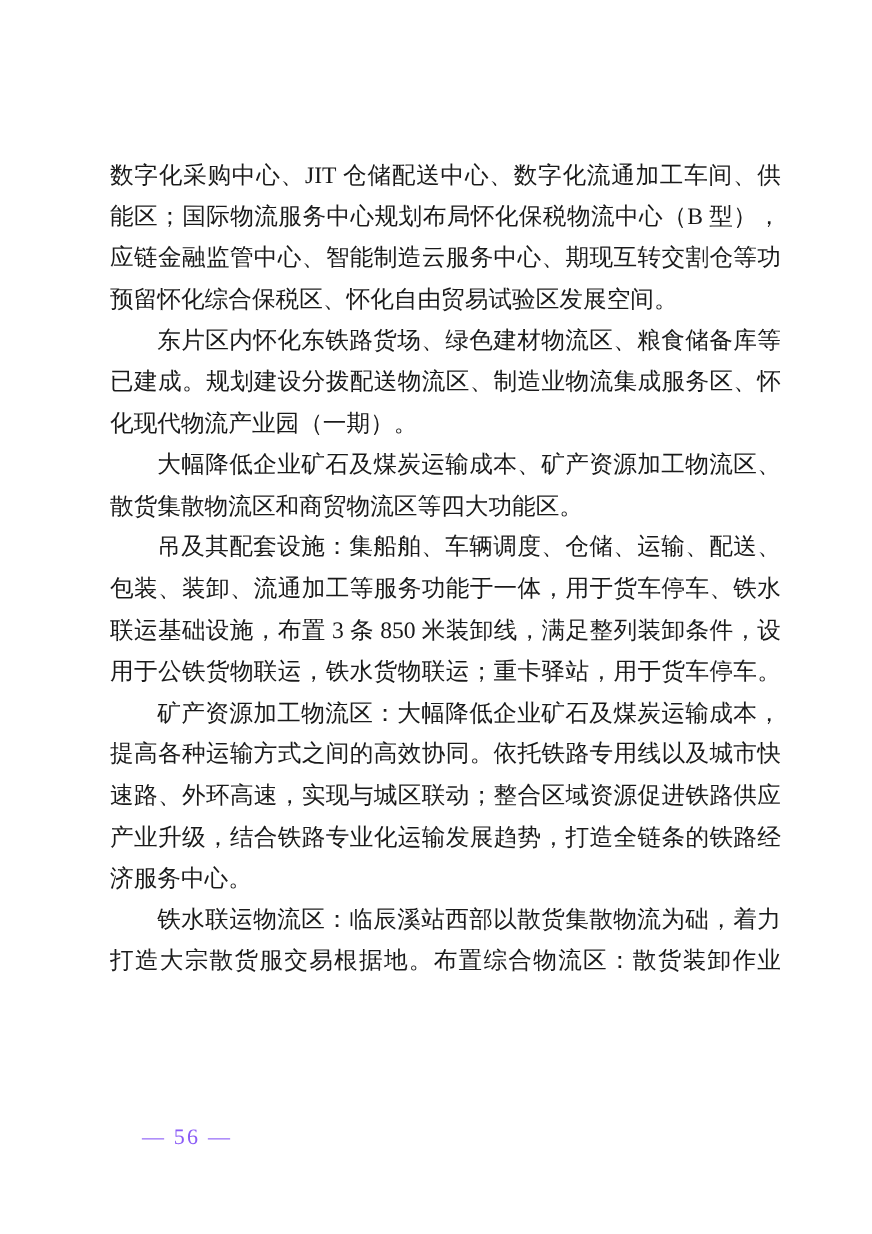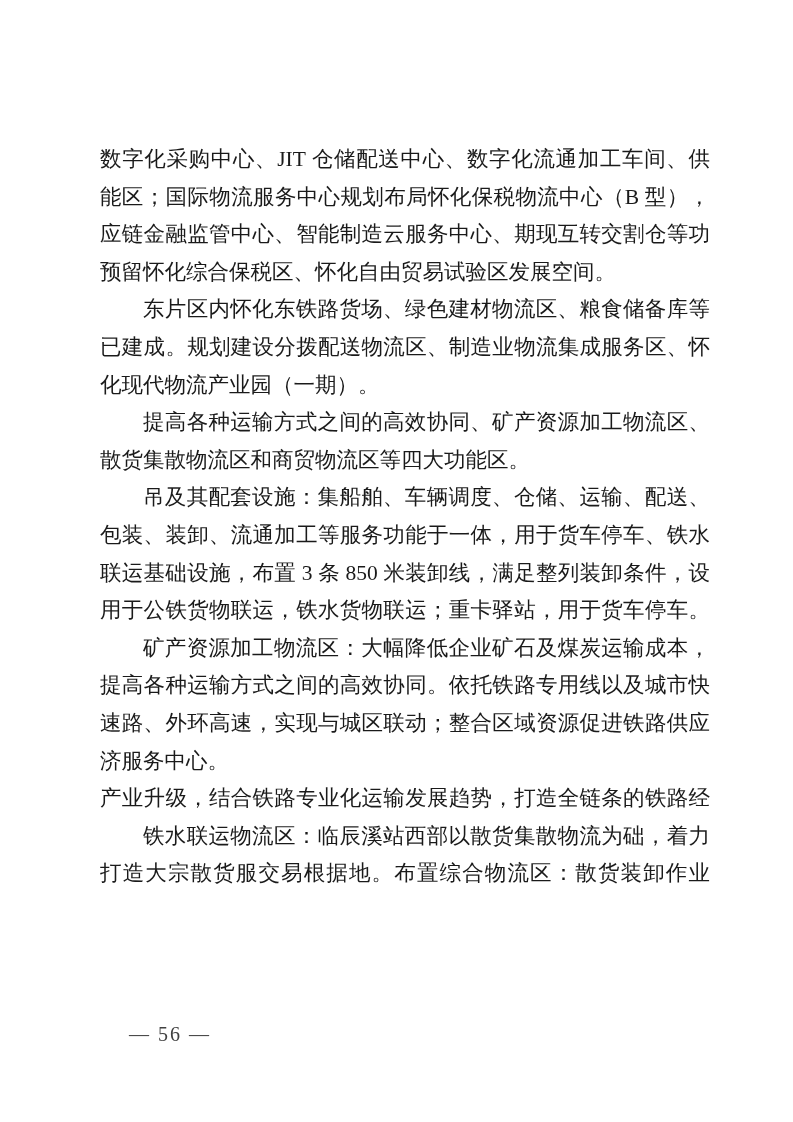--- a/index.html
+++ b/index.html
@@ -35,21 +35,21 @@
     overflow: hidden;
     font-kerning: none;
   }
   .line.indent { text-indent: 43px; }
   .line.no-j { text-align-last: left; }
   .page-footer {
     position: absolute;
     left: 101px;
     top: 1000px;
     font-size: 20px;
-    color: #404040;
+    color: #8b5cf6;
     letter-spacing: 2px;
     white-space: pre;
   }
 </style>
 </head>
 <body>
 
 <div class="page">
   <div class="text-block">
       <div class="para">
@@ -57,35 +57,35 @@
         <div class="line">能区；国际物流服务中心规划布局怀化保税物流中心（B 型），</div>
         <div class="line">应链金融监管中心、智能制造云服务中心、期现互转交割仓等功</div>
         <div class="line no-j">预留怀化综合保税区、怀化自由贸易试验区发展空间。</div>
       </div>
       <div class="para">
         <div class="line indent">东片区内怀化东铁路货场、绿色建材物流区、粮食储备库等</div>
         <div class="line">已建成。规划建设分拨配送物流区、制造业物流集成服务区、怀</div>
         <div class="line no-j">化现代物流产业园（一期）。</div>
       </div>
       <div class="para">
-        <div class="line indent">提高各种运输方式之间的高效协同、矿产资源加工物流区、</div>
+        <div class="line indent">大幅降低企业矿石及煤炭运输成本、矿产资源加工物流区、</div>
         <div class="line no-j">散货集散物流区和商贸物流区等四大功能区。</div>
       </div>
       <div class="para">
         <div class="line indent">吊及其配套设施：集船舶、车辆调度、仓储、运输、配送、</div>
         <div class="line">包装、装卸、流通加工等服务功能于一体，用于货车停车、铁水</div>
         <div class="line">联运基础设施，布置 3 条 850 米装卸线，满足整列装卸条件，设</div>
         <div class="line">用于公铁货物联运，铁水货物联运；重卡驿站，用于货车停车。</div>
       </div>
       <div class="para">
         <div class="line indent">矿产资源加工物流区：大幅降低企业矿石及煤炭运输成本，</div>
         <div class="line">提高各种运输方式之间的高效协同。依托铁路专用线以及城市快</div>
         <div class="line">速路、外环高速，实现与城区联动；整合区域资源促进铁路供应</div>
+        <div class="line">产业升级，结合铁路专业化运输发展趋势，打造全链条的铁路经</div>
         <div class="line no-j">济服务中心。</div>
-        <div class="line">产业升级，结合铁路专业化运输发展趋势，打造全链条的铁路经</div>
       </div>
       <div class="para">
         <div class="line indent">铁水联运物流区：临辰溪站西部以散货集散物流为础，着力</div>
         <div class="line">打造大宗散货服交易根据地。布置综合物流区：散货装卸作业区，</div>
       </div>
     </div>
   <div class="page-footer">
     <span>— 56 —</span>
   </div>
 </div>

